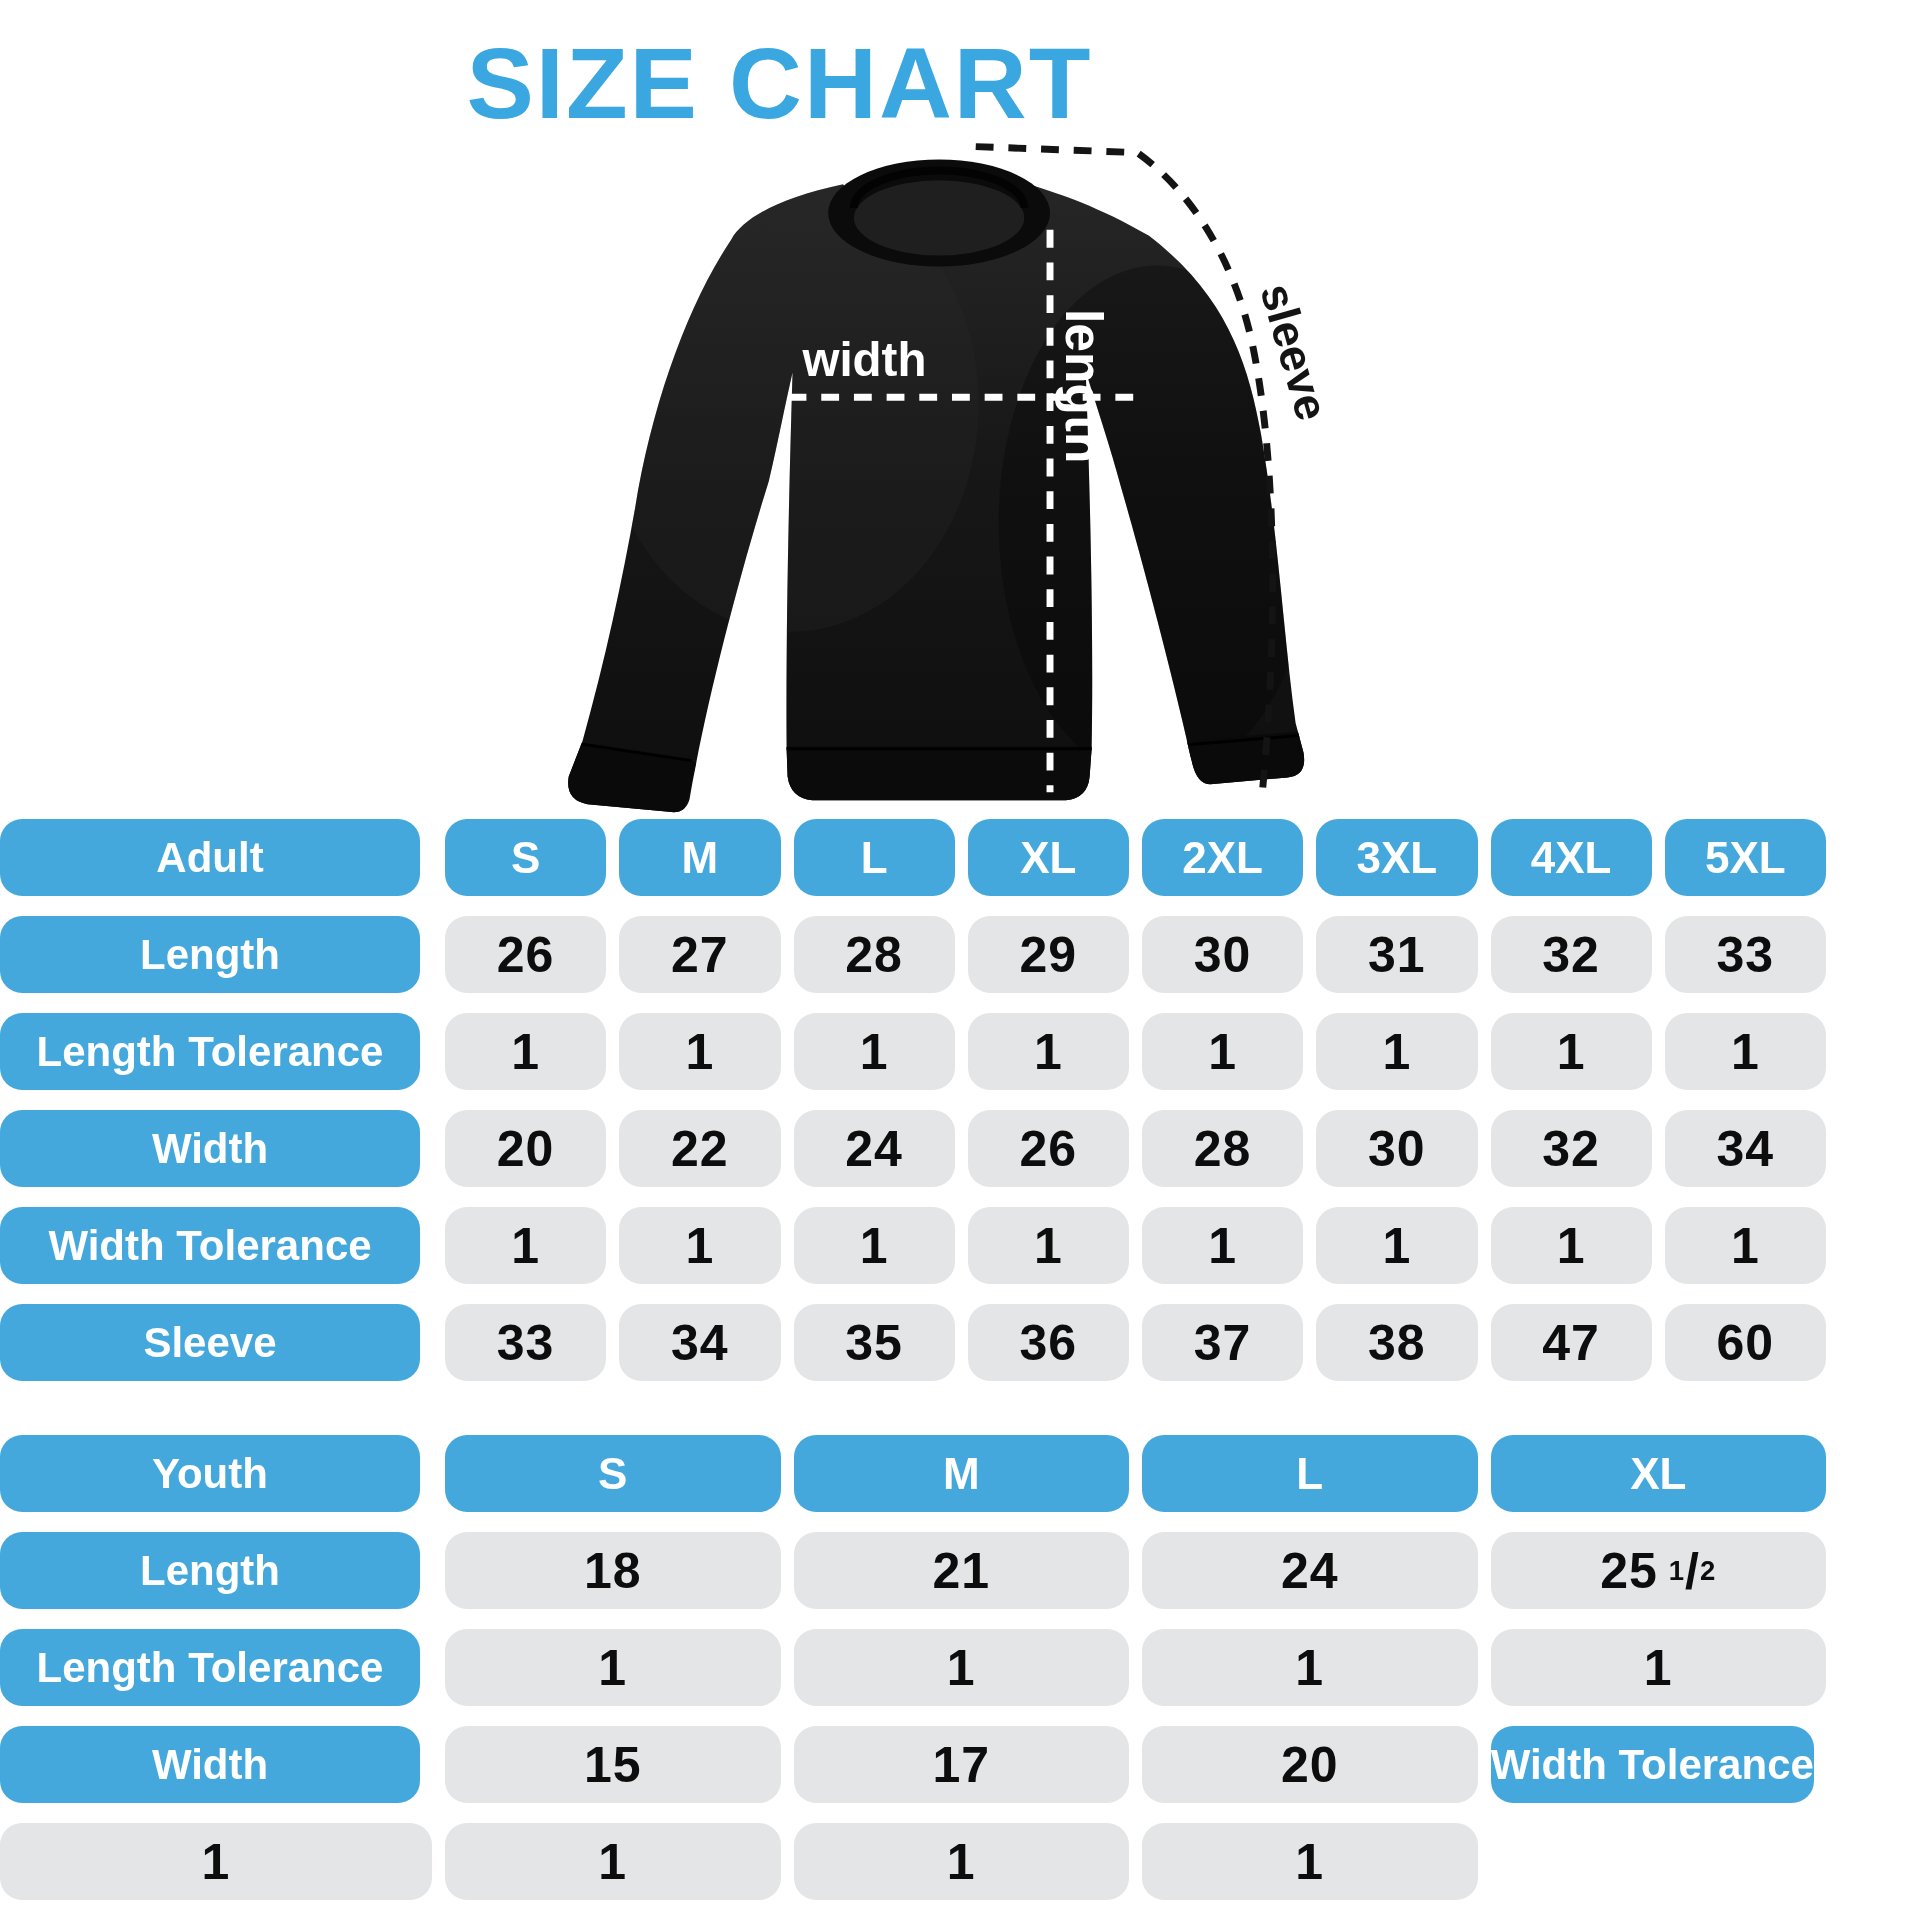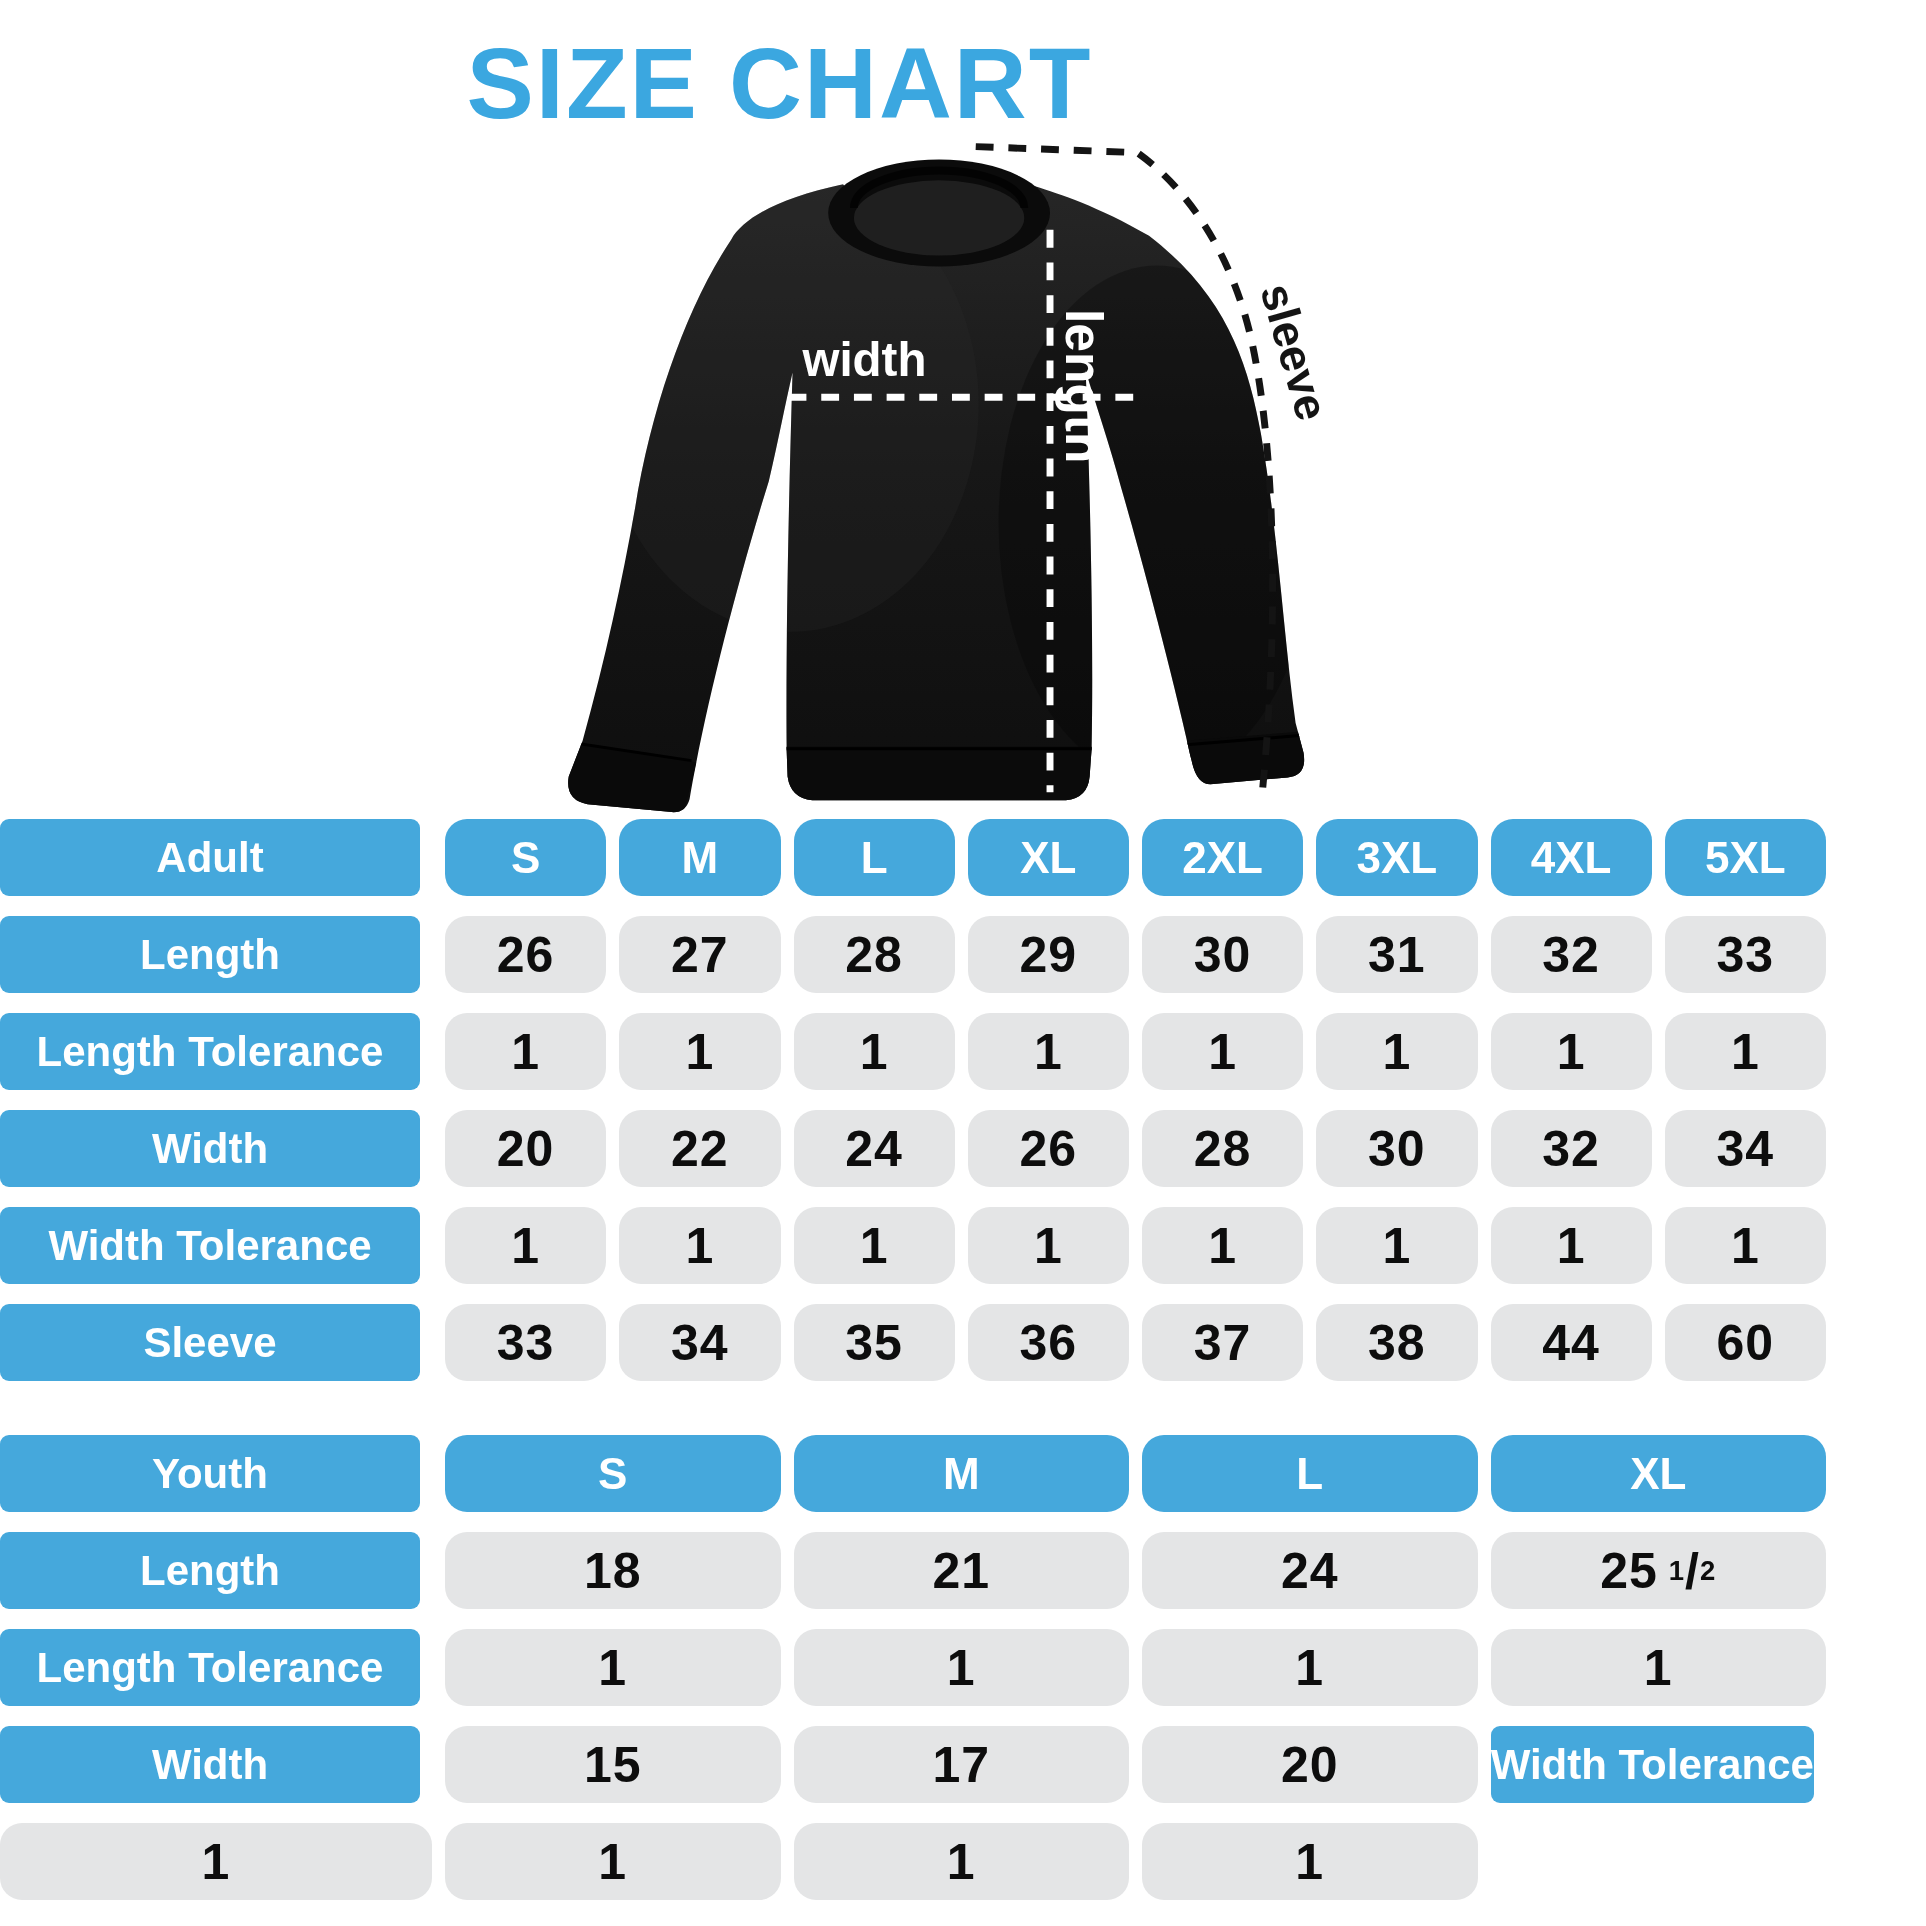--- a/index.html
+++ b/index.html
@@ -33,21 +33,21 @@
   }
   .adult-grid{grid-template-columns:432px repeat(8,1fr);}
   .youth-grid{grid-template-columns:432px repeat(4,1fr);}
 
   .cell{
     display:flex;align-items:center;justify-content:center;
     border-radius:22px;font-weight:bold;line-height:1;
   }
   .cell.c0{margin-right:12px;}
   .head{background:var(--blue);color:#ffffff;font-size:44px;}
-  .head.c0{font-size:42px;border-radius:9px;}
+  .head.c0{font-size:42px;}
   .val{background:var(--gray);color:var(--ink);font-size:50px;letter-spacing:1px;}
   .val sup{font-size:.55em;vertical-align:.5em;font-weight:bold;}
   .val sub{font-size:.55em;vertical-align:-.1em;font-weight:bold;}
 </style>
 </head>
 <body>
 
 <div class="page">
 
   <div class="title">SIZE CHART</div>
@@ -181,21 +181,21 @@
       <div class="cell val">1</div>
       <div class="cell val">1</div>
       <div class="cell val">1</div>
       <div class="cell head c0">Sleeve</div>
       <div class="cell val">33</div>
       <div class="cell val">34</div>
       <div class="cell val">35</div>
       <div class="cell val">36</div>
       <div class="cell val">37</div>
       <div class="cell val">38</div>
-      <div class="cell val">44</div>
+      <div class="cell val">47</div>
       <div class="cell val">60</div>
     </div>
 
   <div class="grid youth-grid tables">
       <div class="cell head c0">Youth</div>
       <div class="cell head">S</div>
       <div class="cell head">M</div>
       <div class="cell head">L</div>
       <div class="cell head">XL</div>
       <div class="cell head c0">Length</div>

